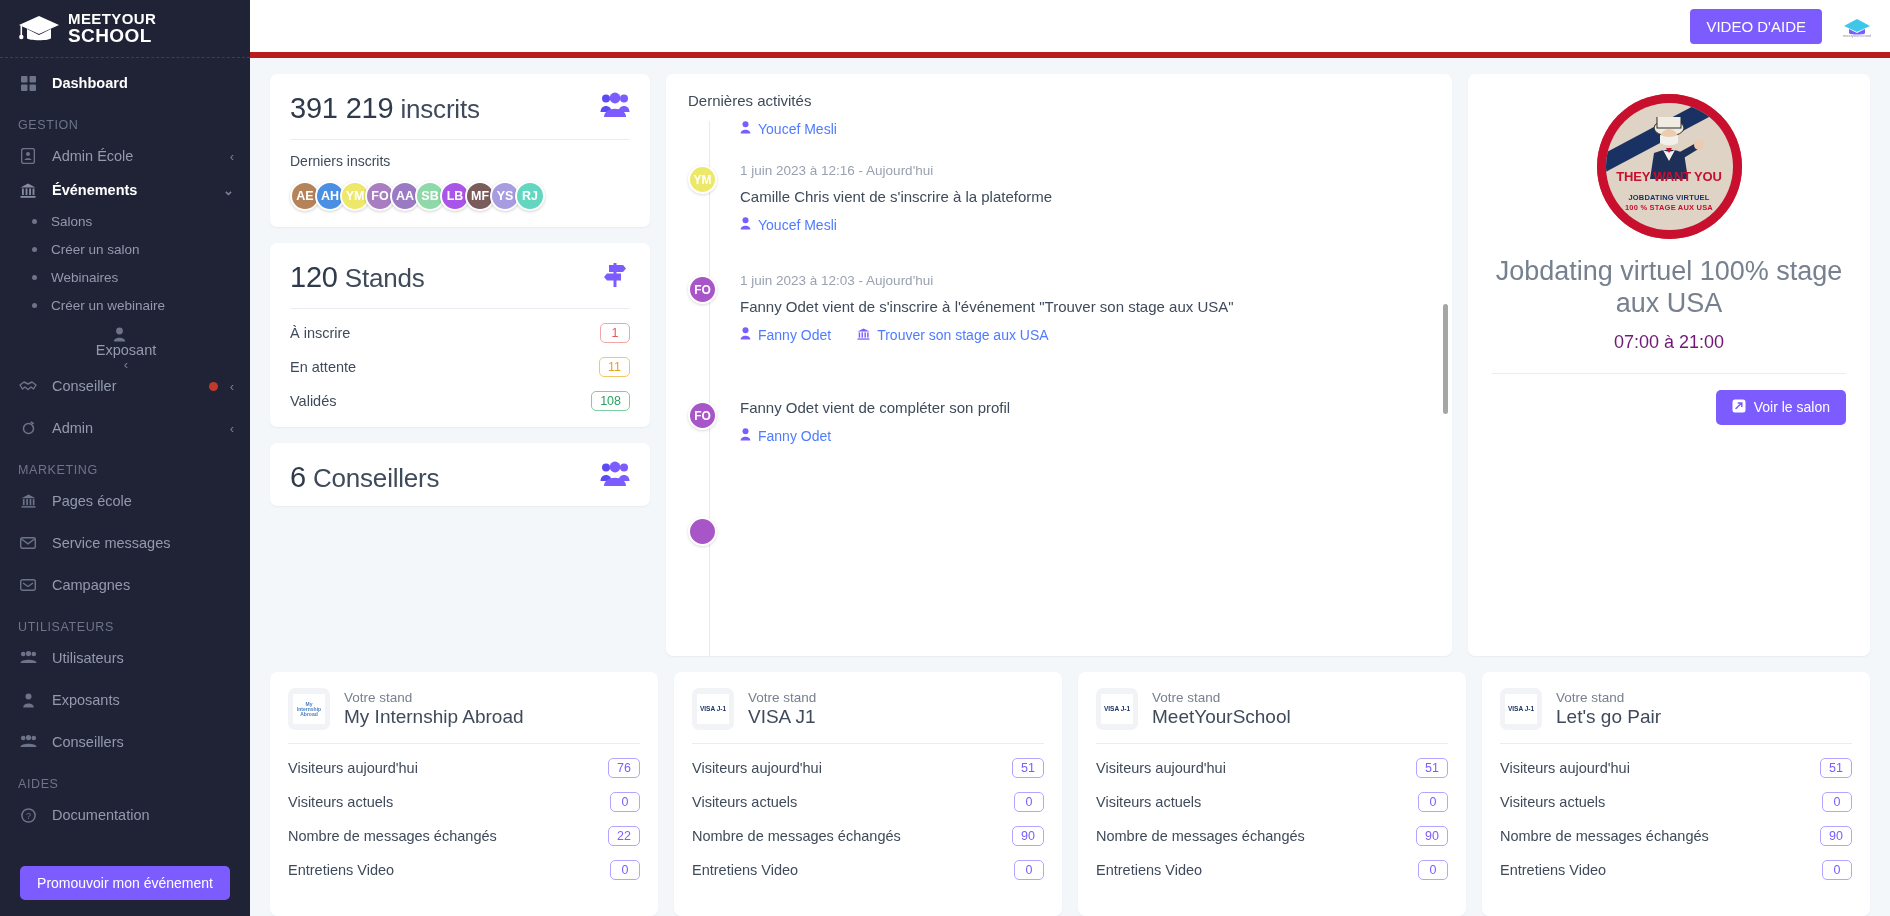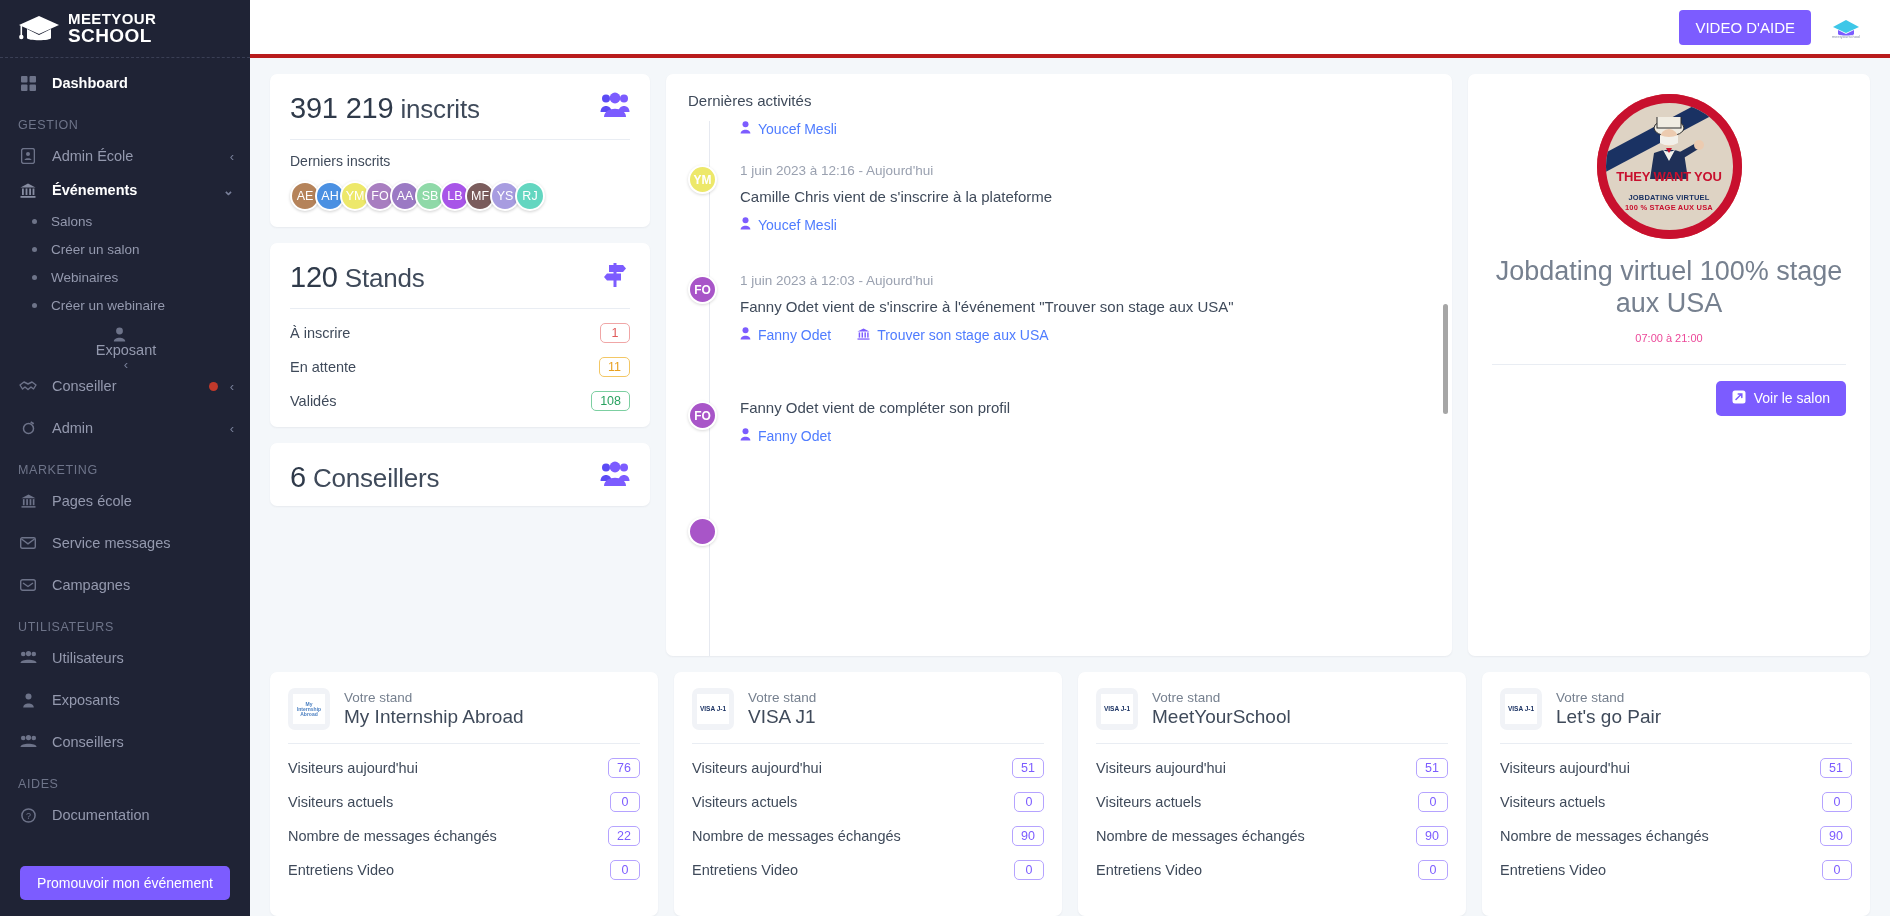--- a/index.html
+++ b/index.html
@@ -68,22 +68,22 @@
     background: #7c5cff; color: #fff; border: none; border-radius: 5px;
     font-size: 14px; font-family: "Liberation Sans", sans-serif;
     cursor: pointer;
   }
 
   
   .main { flex: 1; height: 916px; display: flex; flex-direction: column; overflow: hidden; }
   .topbar {
     height: 58px; min-height:58px; background: #fff;
     display: flex; align-items: center; justify-content: flex-end;
-    padding-right: 27px; gap: 18px;
-    border-bottom: 4px solid #b91c1c;
+    padding-right: 16px; gap: 18px;
+    border-bottom: 6px solid #b91c1c;
   }
   .help-btn {
     background: #7c5cff; color: #fff; border: none; border-radius: 4px;
     padding: 9px 16px; font-size: 15px; cursor: pointer;
     font-family: "Liberation Sans", sans-serif;
   }
   .topbar-logo { width: 34px; height: 26px; display:flex; align-items:center; justify-content:center;}
 
   .content {
     flex: 1; padding: 16px 20px 0 20px;
@@ -105,21 +105,21 @@
     display: flex; align-items: flex-start; justify-content: space-between;
   }
   .stat-title { font-size: 26px; color: #3f4a5a; font-weight: normal; letter-spacing:-.2px;}
   .stat-title b { font-weight: normal; font-size: 29px; color: #2f3a4a; }
   .stat-ico { width: 30px; height: 28px; }
   .stat-rule { border-top: 1px solid #e9edf3; margin: 14px 0 0 0; }
   .sub-label { font-size: 14px; color: #3f4a5a; margin-top: 13px; }
   .avatars { display: flex; margin-top: 12px; }
   .av {
     width: 30px; height: 30px; border-radius: 50%;
-    color: #fff; font-size: 12.5px; font-weight: normal;
+    color: #fff; font-size: 12.5px; font-weight: bold;
     display: flex; align-items: center; justify-content: center;
     border: 2px solid #fff; margin-right: -5px;
     box-shadow: 0 1px 3px rgba(0,0,0,.18);
   }
   .srow {
     display: flex; align-items: center; justify-content: space-between;
     margin-top: 14px; font-size: 14.5px; color: #3f4a5a;
   }
   .pill {
     min-width: 30px; padding: 2px 8px; border-radius: 5px;
@@ -190,21 +190,21 @@
     font-size:13px; font-weight:bold; color:#1d1d1d; letter-spacing:-.2px;}
   .ev-t1 span { color:#c8102e; }
   .ev-t2 { position:absolute; left:0; right:0; top:90px; text-align:center;
     font-size:7.5px; font-weight:bold; color:#1a3263; letter-spacing:.2px;}
   .ev-t3 { position:absolute; left:0; right:0; top:100px; text-align:center;
     font-size:7.5px; font-weight:bold; color:#c8102e; letter-spacing:.2px;}
   .event-title {
     margin-top: 16px; font-size: 27px; color: #76808f; text-align: center;
     line-height: 1.2; font-weight: normal;
   }
-  .event-time { margin-top: 12px; font-size: 11px; color: #ec4899; }
+  .event-time { margin-top: 12px; font-size: 18px; color: #701a75; }
   .event-rule { width: 100%; border-top: 1px solid #e9edf3; margin-top: 20px; }
   .event-actions { width: 100%; display: flex; justify-content: flex-end; margin-top: 16px; }
   .view-btn {
     background: #7c5cff; color: #fff; border: none; border-radius: 5px;
     padding: 9px 16px; font-size: 14px; cursor: pointer;
     display: flex; align-items: center; gap: 8px;
     font-family: "Liberation Sans", sans-serif;
   }
 
   

